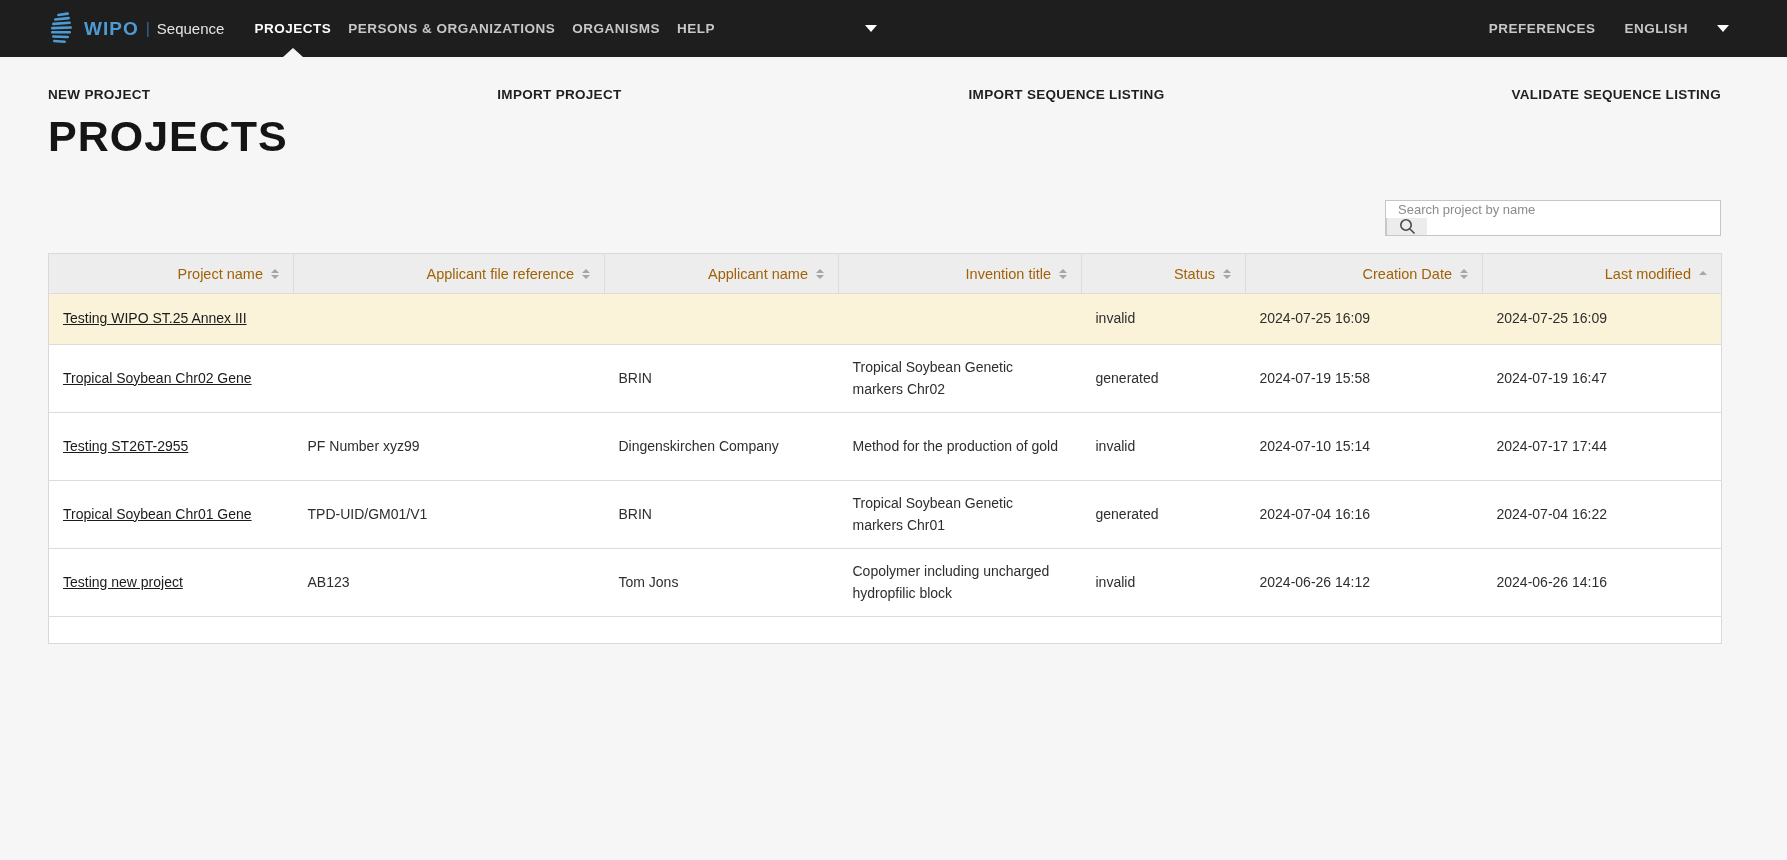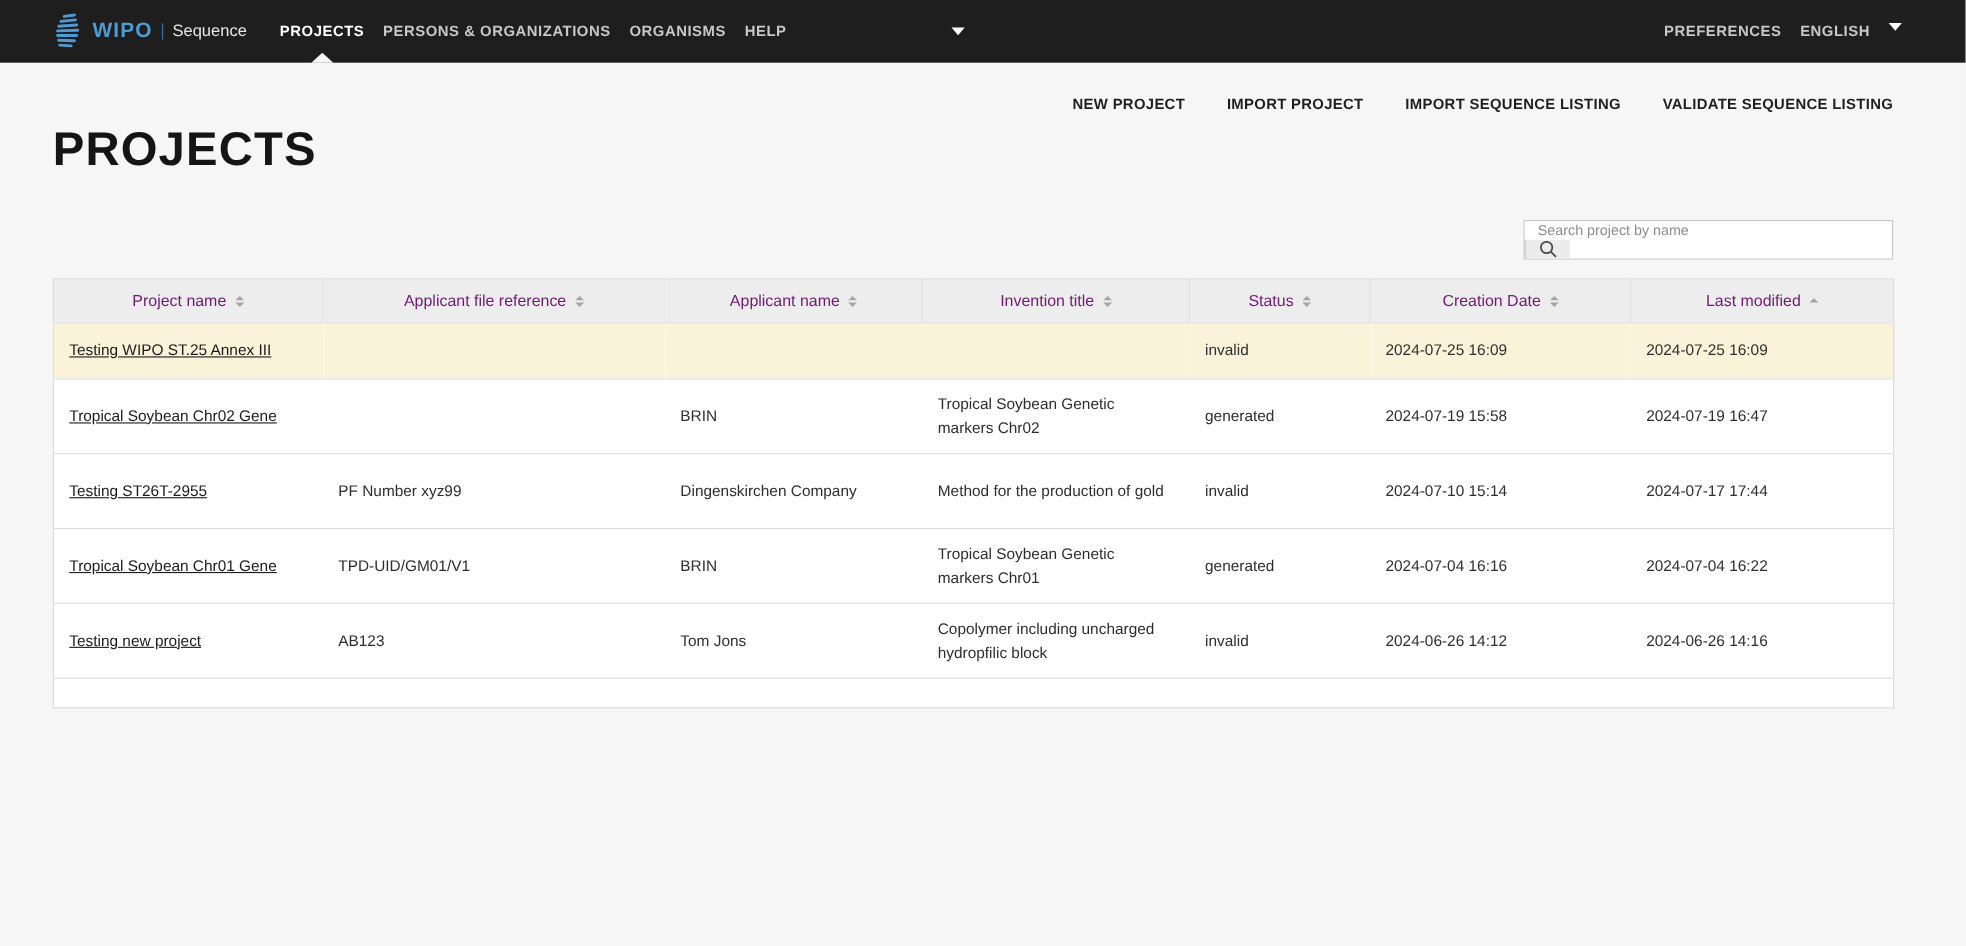--- a/index.html
+++ b/index.html
@@ -34,30 +34,30 @@
     width: 0; height: 0;
     border-left: 10px solid transparent; border-right: 10px solid transparent;
     border-bottom: 9px solid #f6f6f6;
   }
   .caret-down {
     width: 0; height: 0; display: inline-block;
     border-left: 6px solid transparent; border-right: 6px solid transparent;
     border-top: 7px solid #ffffff; cursor: pointer;
   }
   .nav-extra-caret { margin-left: 150px; }
-  .navbar-right { margin-left: auto; display: flex; gap: 17px; }
+  .navbar-right { margin-left: auto; display: flex; align-items: center; gap: 29px; }
   .navbar-right .nav-link {
     color: #c7c7c7; font-size: 13.5px; font-weight: bold; letter-spacing: 0.5px;
     text-decoration: none; cursor: pointer;
   }
 
   
   .content { padding: 0 66px 0 48px; }
 
-  .toolbar { display: flex; justify-content: flex-end; gap: 38px; margin-top: 30px; height: 17px; }
+  .toolbar { display: flex; justify-content: space-between; gap: 12px; margin-top: 30px; height: 17px; }
   .toolbar a {
     font-size: 13.5px; font-weight: bold; color: #1f1f1f; letter-spacing: 0.3px;
     text-decoration: none; cursor: pointer; white-space: nowrap;
   }
 
   h1.page-title {
     margin: 8px 0 0 0; font-size: 43px; font-weight: 900;
     color: #151515; letter-spacing: 1px;
   }
 
@@ -77,22 +77,22 @@
     display: flex; align-items: center; justify-content: center; cursor: pointer; padding: 0;
   }
 
   
   .table-wrap { margin-top: 17px; }
   table.projects {
     width: 100%; border-collapse: collapse; background: #fff;
     border: 1px solid #d9d9d9; table-layout: fixed;
   }
   table.projects thead th {
-    background: #ededed; color: #701a75; font-weight: normal; font-size: 14.5px;
-    text-align: center; padding: 0 14px; height: 40px;
+    background: #ededed; color: #a16207; font-weight: normal; font-size: 14.5px;
+    text-align: right; padding: 0 14px; height: 40px;
     border-right: 1px solid #dcdcdc; white-space: nowrap; overflow: hidden;
   }
   table.projects thead th:last-child { border-right: none; }
   table.projects tbody tr { border-top: 1px solid #dcdcdc; background: #fff; }
   table.projects tbody tr.highlighted { background: #fbf3d9; }
   table.projects tbody td {
     font-size: 14px; color: #2e2e2e; padding: 8px 14px;
     vertical-align: middle; line-height: 1.55; overflow: hidden;
   }
   a.project-link { color: #1b1b1b; text-decoration: underline; cursor: pointer; }

